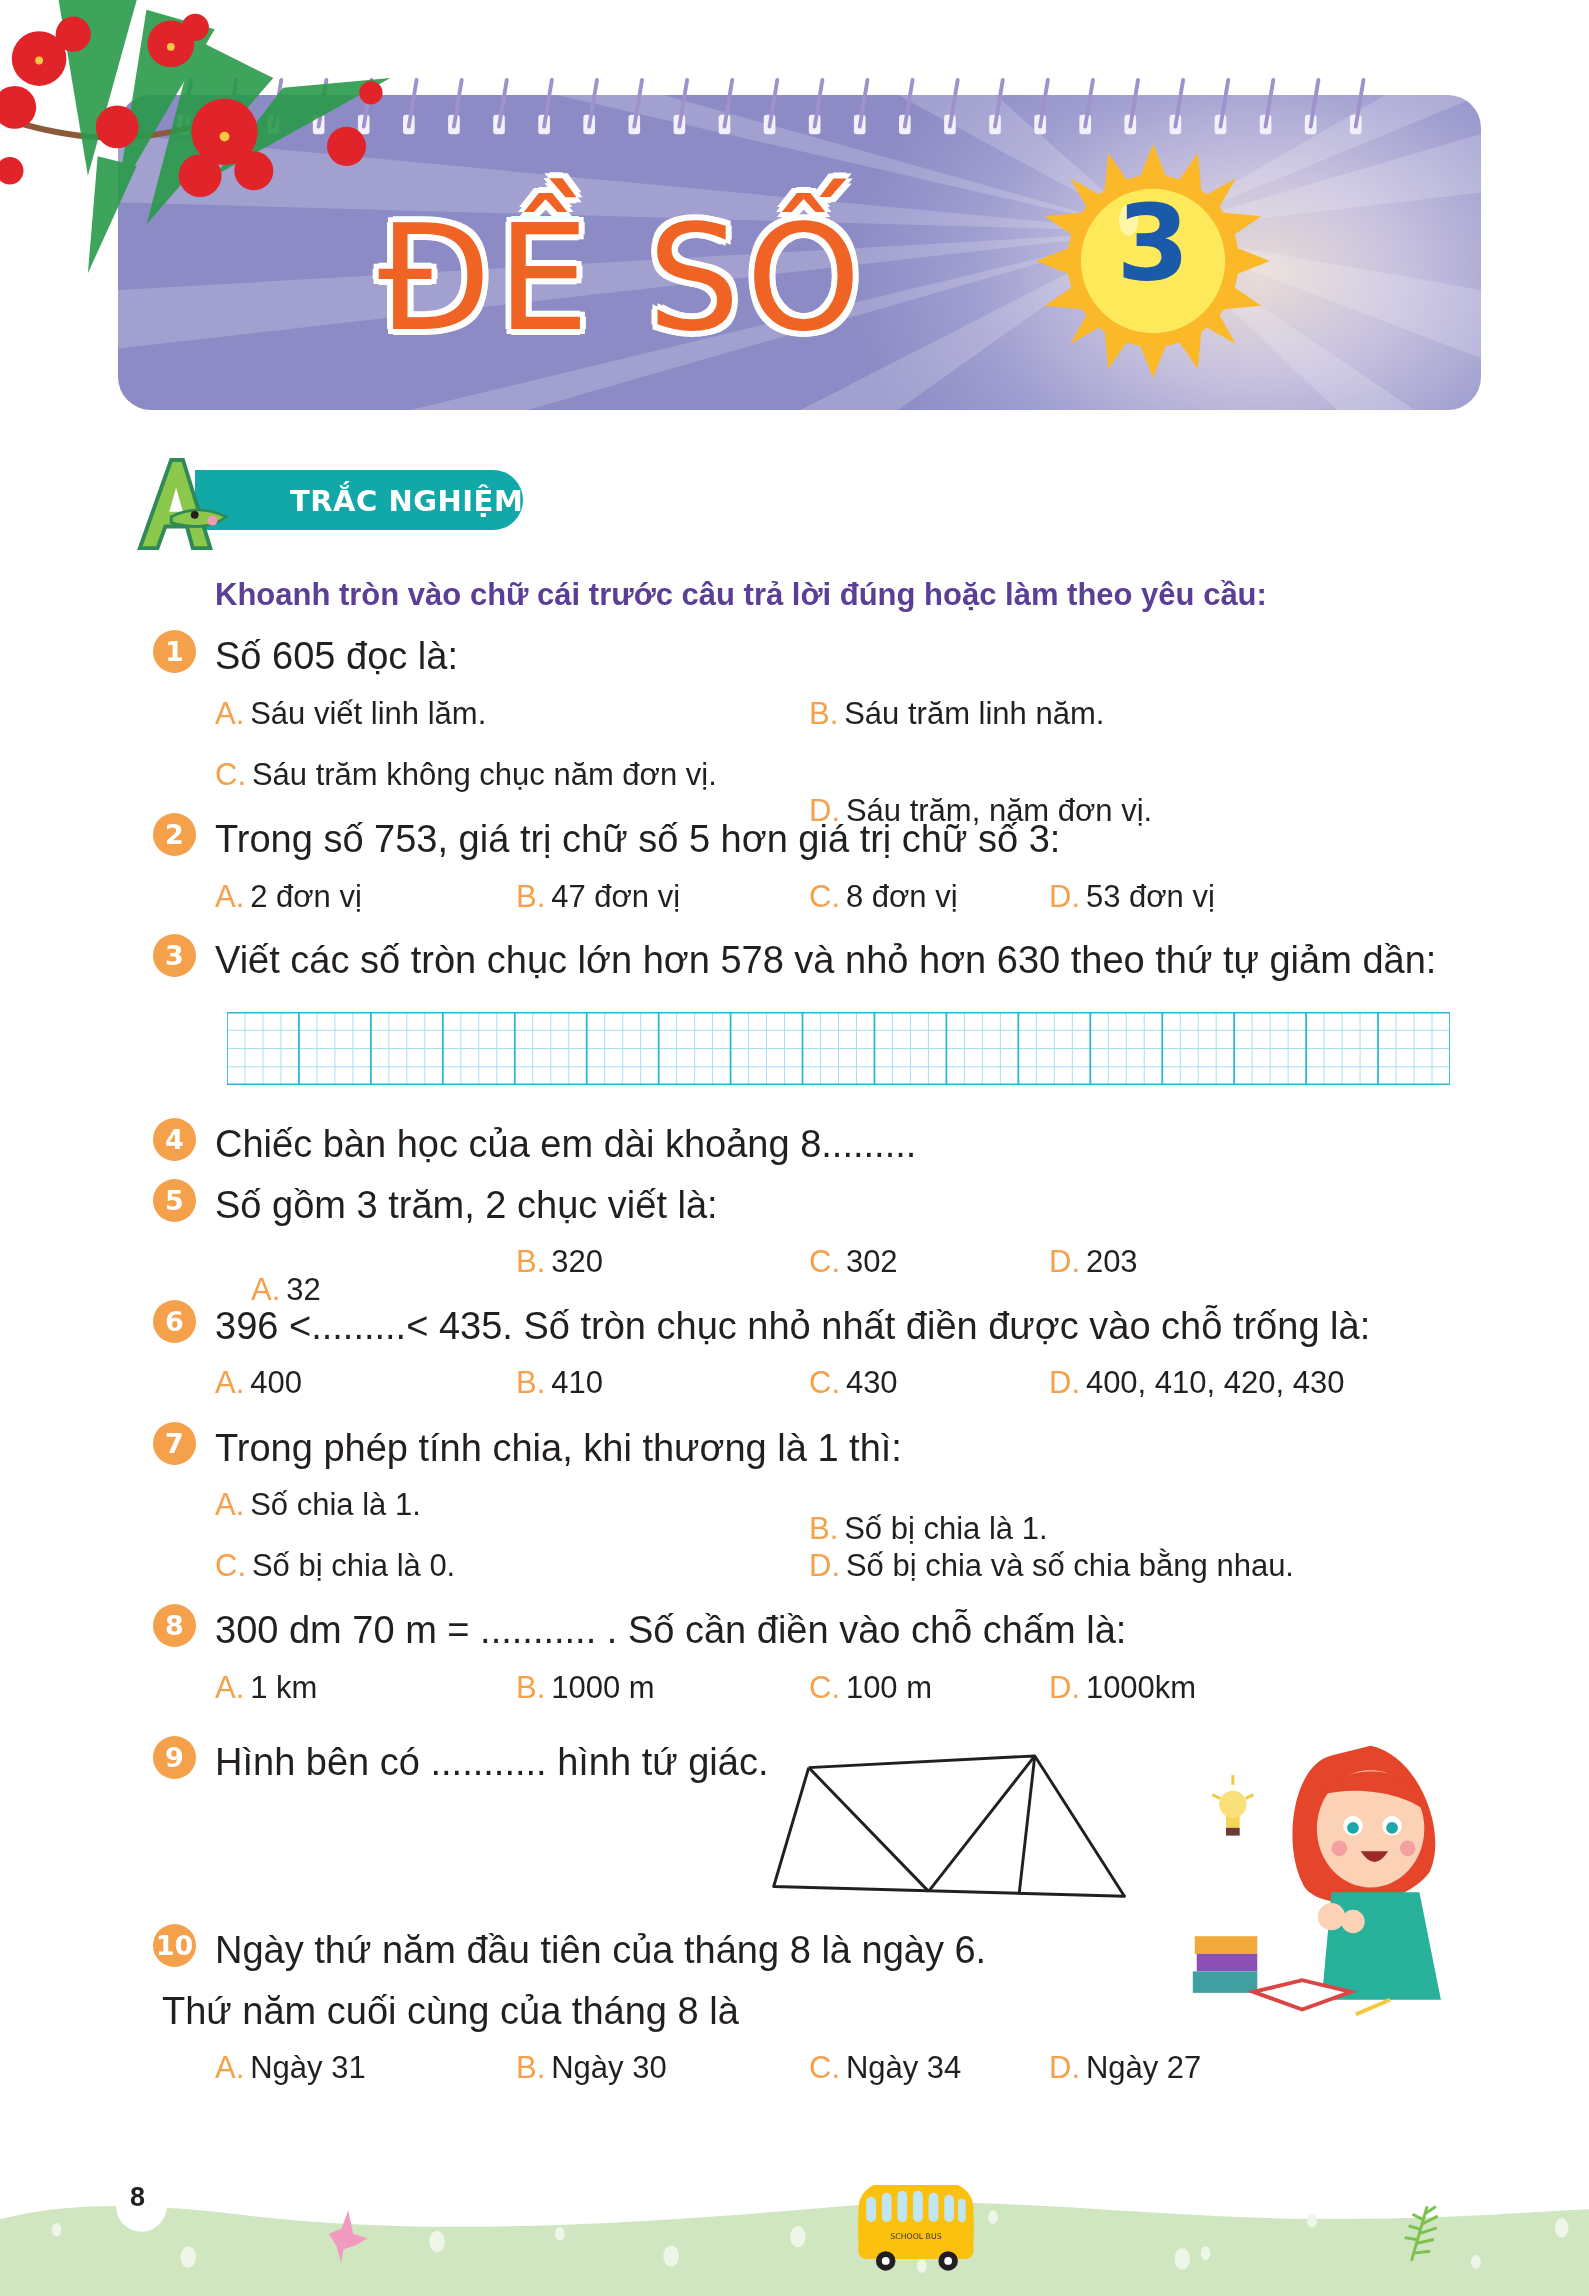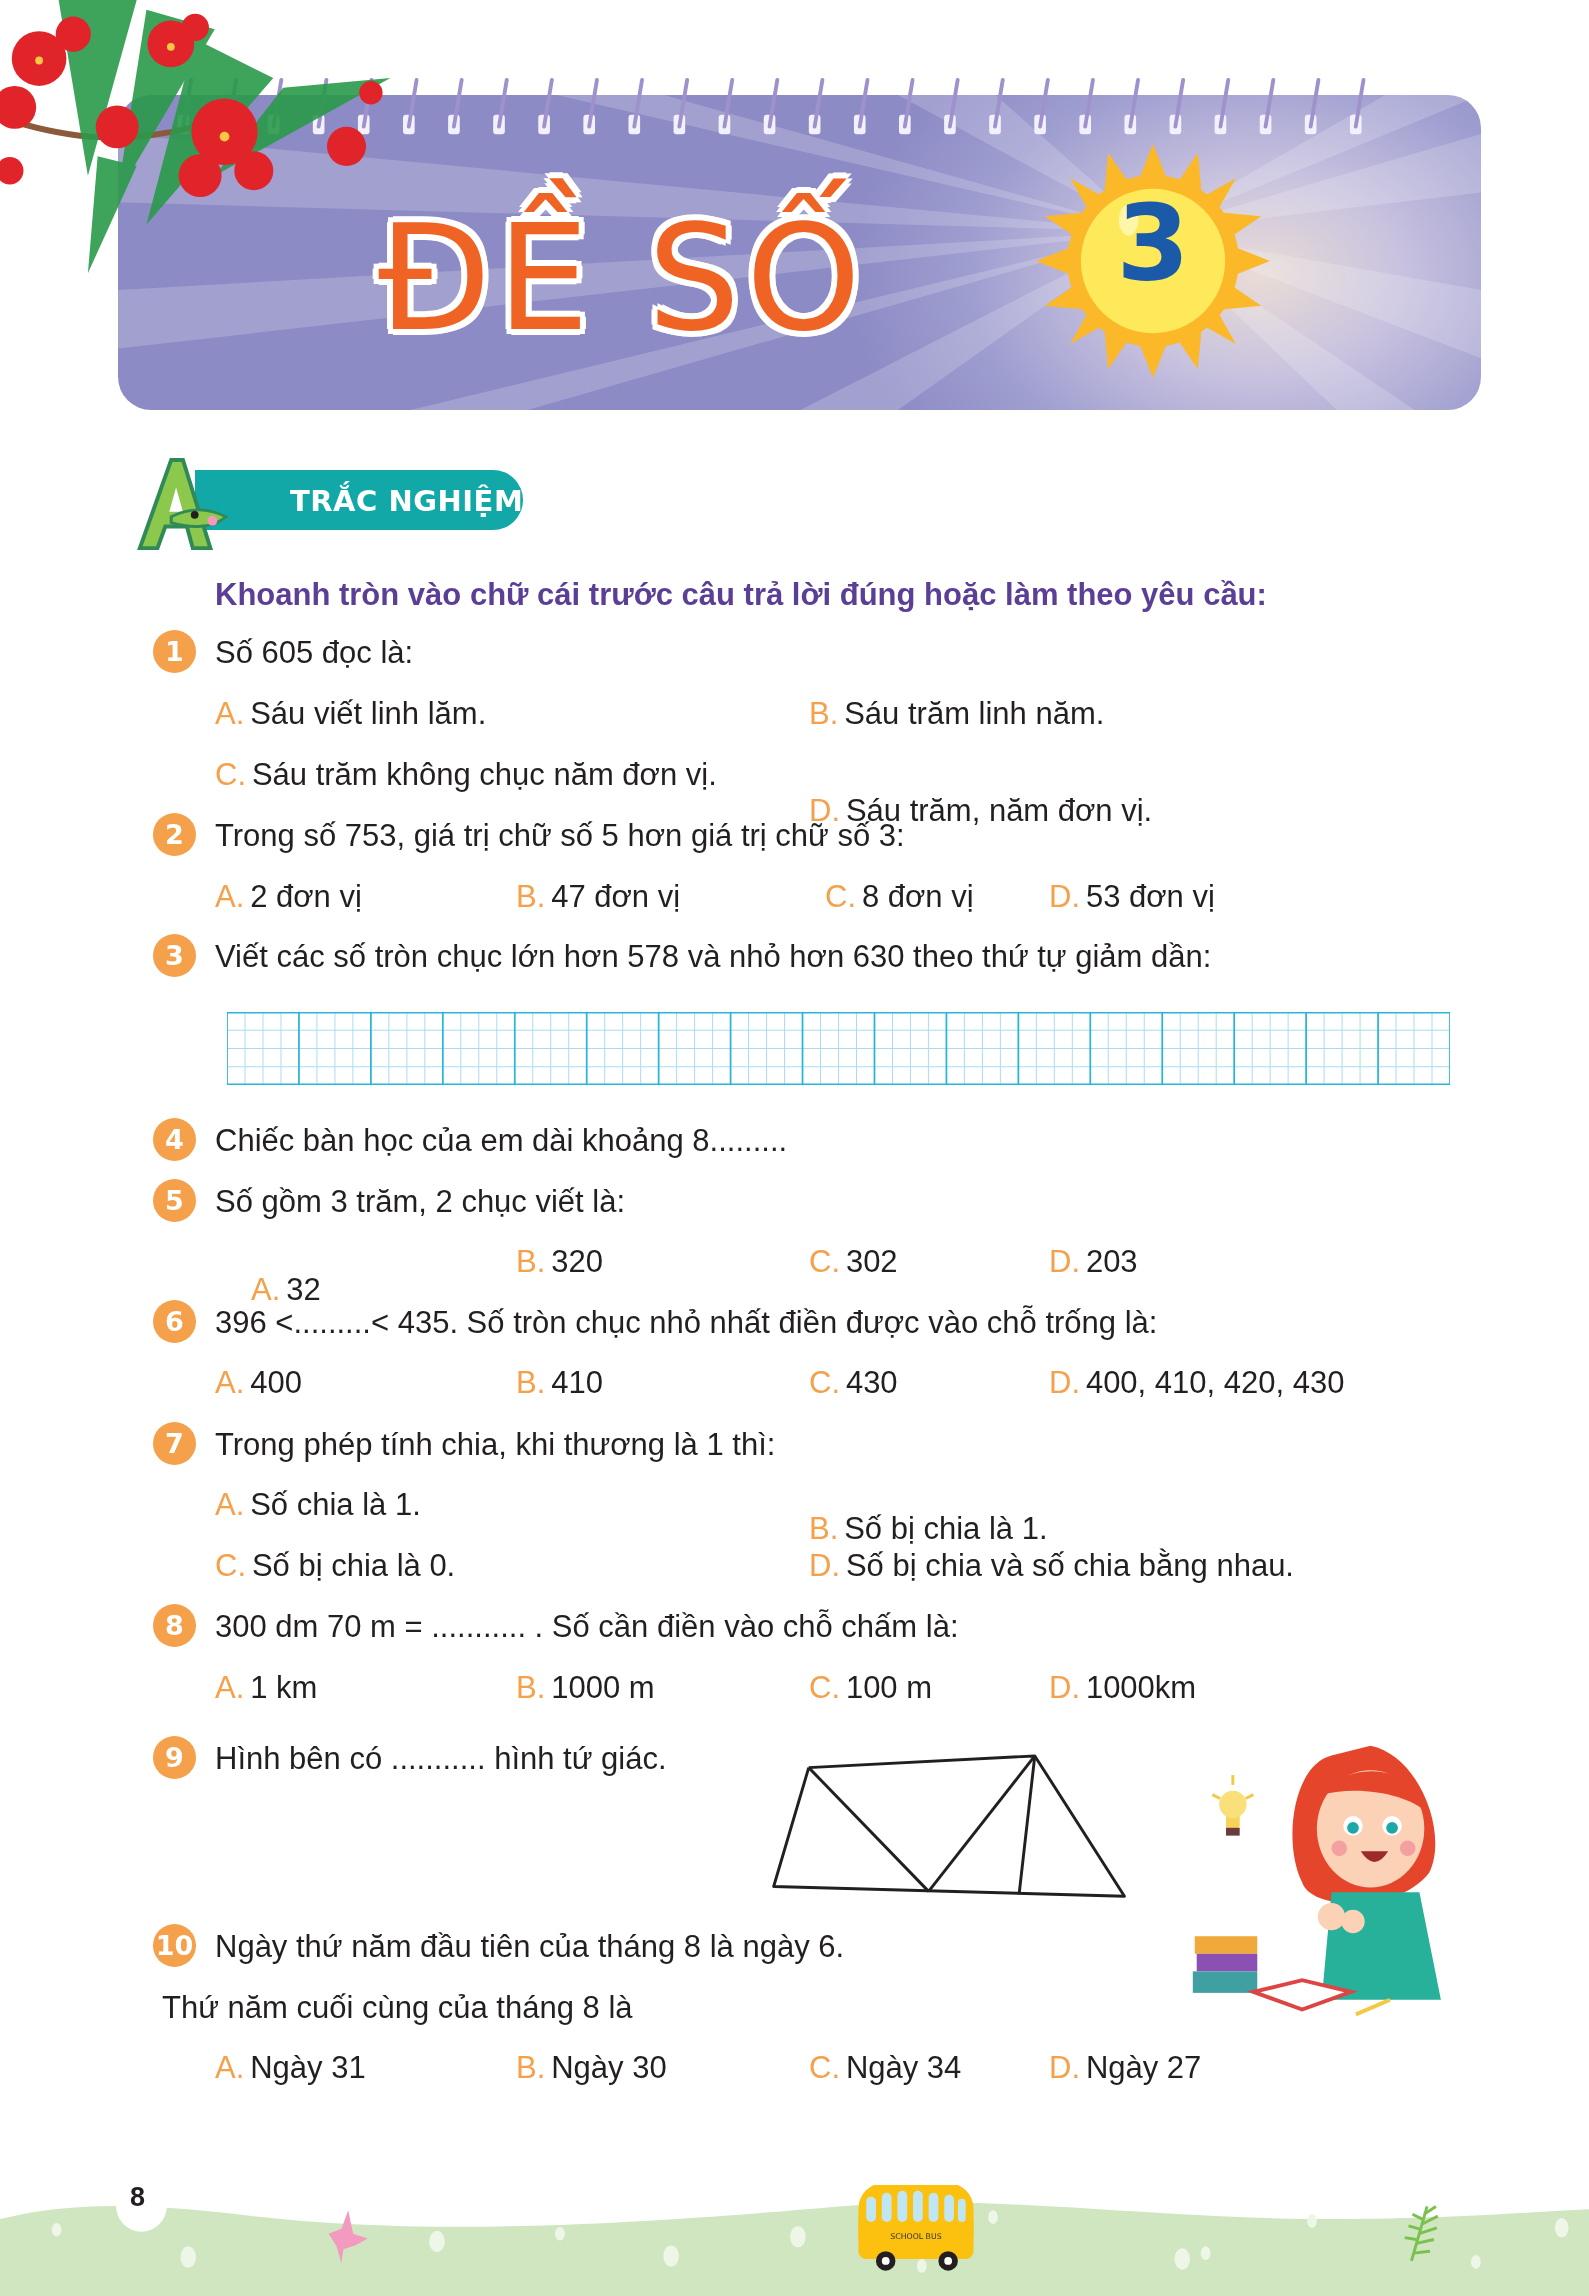--- a/index.html
+++ b/index.html
@@ -21,21 +21,21 @@
 
   
   .section-pill { left:195px; top:470px; width:328px; height:60px; background:#13a8a8; border-radius:0 30px 30px 0; }
   .section-label { left:252px; top:484px; font-family:"DejaVu Sans", sans-serif; font-weight:bold; font-size:29px; color:#ffffff; letter-spacing:0.5px;margin-left:38px; }
   .croc { left:132px; top:458px; width:98px; height:94px; }
 
   .instruction { left:215px; top:577px; font-size:31px; font-weight:bold; color:#5b3f96; }
 
   .qnum { width:43px; height:43px; border-radius:50%; background:#f5a04a; color:#fff; font-weight:bold;
           font-size:27px; text-align:center; line-height:43px; font-family:"DejaVu Sans", sans-serif; }
-  .qtext { font-size:31px; color:#231f20; white-space:nowrap; }
+  .qtext { font-size:38px; color:#231f20; white-space:nowrap; }
   .opt { font-size:31px; white-space:nowrap; color:#231f20; }
   .opt .letter { color:#f5a04a; margin-right:5.9px; }
 
   .grid { left:227px; top:1012px; width:1223px; height:73px; }
   .figure { left:761px; top:1746px; width:380px; height:166px; }
   .girl { left:1185px; top:1736px; width:293px; height:293px; }
 
   .footer { left:0; top:2185px; width:1590px; height:112px; }
   .page-num { left:130px; top:2182px; font-size:27px; font-weight:bold; color:#231f20; }
 </style>
@@ -192,21 +192,21 @@
 <div class="abs qtext" style="left:215px; top:635px;">Số 605 đọc là:</div>
 <div class="abs opt" style="left:215px; top:696px;"><span class="letter">A.</span><span>Sáu viết linh lăm.</span></div>
 <div class="abs opt" style="left:809px; top:696px;"><span class="letter">B.</span><span>Sáu trăm linh năm.</span></div>
 <div class="abs opt" style="left:215px; top:757px;"><span class="letter">C.</span><span>Sáu trăm không chục năm đơn vị.</span></div>
 <div class="abs opt" style="left:809px; top:757px;margin-top:36px;"><span class="letter">D.</span><span>Sáu trăm, năm đơn vị.</span></div>
 
 <div class="abs qnum" style="left:153px; top:813px;">2</div>
 <div class="abs qtext" style="left:215px; top:818px;">Trong số 753, giá trị chữ số 5 hơn giá trị chữ số 3:</div>
 <div class="abs opt" style="left:215px; top:879px;"><span class="letter">A.</span><span>2 đơn vị</span></div>
 <div class="abs opt" style="left:516px; top:879px;"><span class="letter">B.</span><span>47 đơn vị</span></div>
-<div class="abs opt" style="left:809px; top:879px;margin-left:16px;"><span class="letter">C.</span><span>8 đơn vị</span></div>
+<div class="abs opt" style="left:809px; top:879px;"><span class="letter">C.</span><span>8 đơn vị</span></div>
 <div class="abs opt" style="left:1049px; top:879px;"><span class="letter">D.</span><span>53 đơn vị</span></div>
 
 <div class="abs qnum" style="left:153px; top:934px;">3</div>
 <div class="abs qtext" style="left:215px; top:939px;">Viết các số tròn chục lớn hơn 578 và nhỏ hơn 630 theo thứ tự giảm dần:</div>
 <svg class="abs grid" id="answer-grid" viewBox="0 0 1254 75" preserveAspectRatio="none">
     <line x1="0" x2="1254" y1="18.75" y2="18.75" stroke="#a8dcef" stroke-width="1.2"></line>
     <line x1="0" x2="1254" y1="37.5" y2="37.5" stroke="#a8dcef" stroke-width="1.2"></line>
     <line x1="0" x2="1254" y1="56.25" y2="56.25" stroke="#a8dcef" stroke-width="1.2"></line>
     <line x1="0" x2="0" y1="0" y2="75" stroke="#29b5d8" stroke-width="1.8"></line>
     <line x1="18.441176470588236" x2="18.441176470588236" y1="0" y2="75" stroke="#a8dcef" stroke-width="1"></line>

